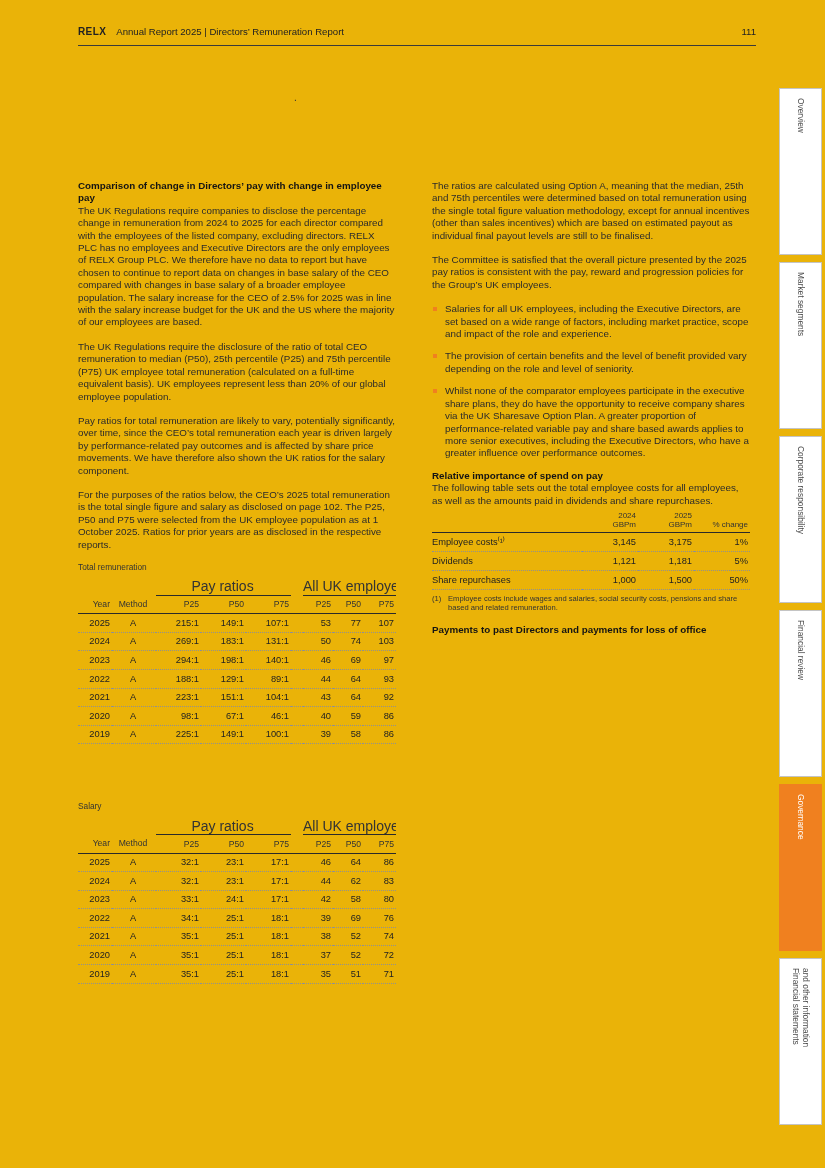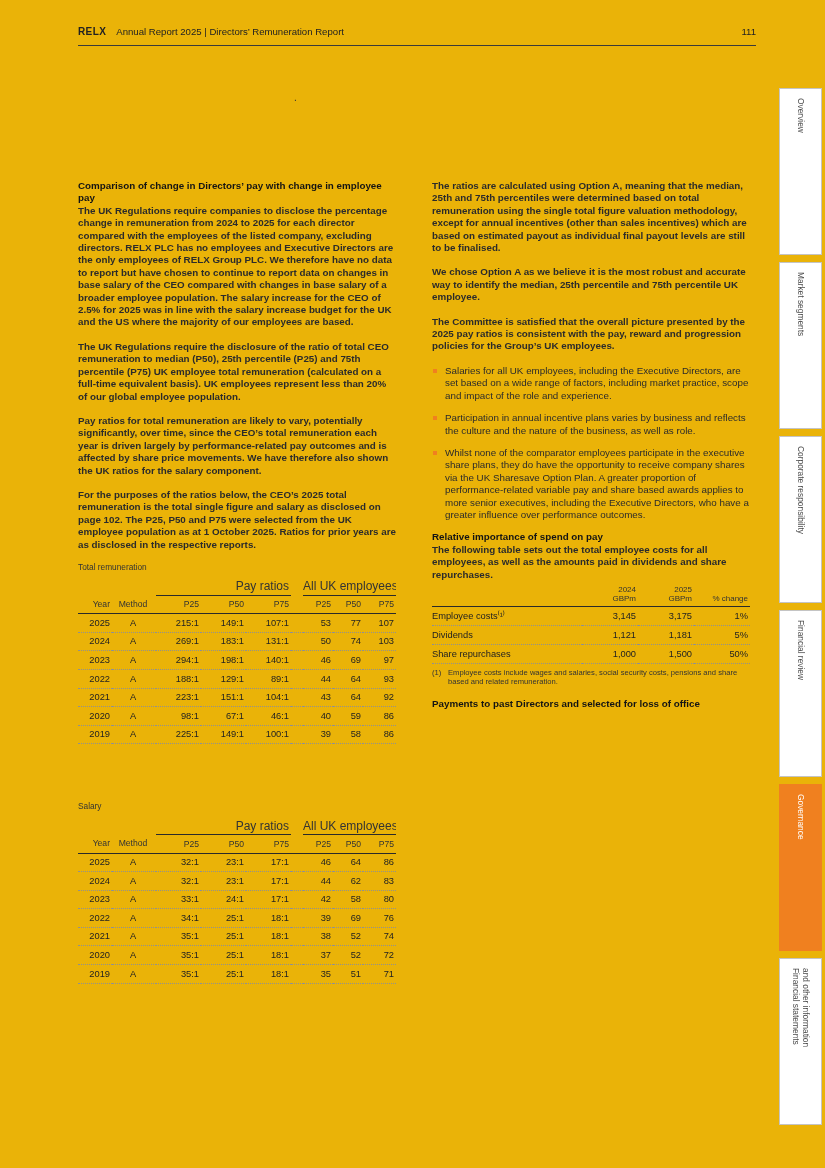--- a/index.html
+++ b/index.html
@@ -29,21 +29,21 @@
   .side-tab span {
     writing-mode:vertical-lr; font-size:8.4px; line-height:10.5px;
     color:#4a4a4a; white-space:pre-line;
   }
   .side-tab.active { background:var(--accent,#f0801f); border-color:var(--accent,#f0801f); }
   .side-tab.active span { color:#fff; }
 
   
   .content { position:absolute; left:78px; top:180px; width:672px; display:flex; gap:36px; }
   .col { width:318px; font-size:9.8px; line-height:12.4px; color:#2b2b2b; }
-  .col p { margin-bottom:12px;font-weight:bold; }
+  .col p { margin-bottom:12px; }
   .col h3 { font-size:9.8px; line-height:12.4px; font-weight:bold; color:#141414; }
 
   
   ul.bullets { list-style:none; margin:2px 0 10px; }
   .bullets li { position:relative; padding-left:13px; margin-bottom:10px; }
   .bullets li::before {
     content:""; position:absolute; left:1px; top:4px; width:4px; height:4px;
     background:var(--accent,#f0801f);
   }
 
@@ -52,22 +52,22 @@
   .table-block.second { margin-top:58px; }
   .tbl-caption { font-size:8.3px; line-height:9.6px; color:#333; margin-bottom:5px; }
   .cap-narrow { width:70px; }
   table { width:100%; border-collapse:collapse; table-layout:fixed; }
   table.ratios { font-size:9.3px; color:#222; }
   table.ratios th { font-weight:normal; font-size:8.6px; color:#333; }
   table.ratios th, table.ratios td { text-align:right; padding:2.6px 2px 2.6px 0; }
   table.ratios th:first-child, table.ratios td:first-child { text-align:right; padding-left:0; }
   table.ratios tr.cols th:nth-child(2), table.ratios tbody td:nth-child(2) { text-align:center; }
   table.ratios .grp-th {
-    border-bottom:1px solid #2a2a2a; text-align:right; white-space:nowrap;
-    font-size:12px; padding-bottom:2px; overflow:hidden;
+    border-bottom:1px solid #2a2a2a; text-align:center; white-space:nowrap;
+    font-size:14px; padding-bottom:2px; overflow:hidden;
   }
   table.ratios tr.cols th { border-bottom:1px solid #2a2a2a; }
   table.ratios tbody td { border-bottom:1px dotted #909090; }
   .after-tables { margin-top:48px; }
 
   
   table.spend { font-size:9.3px; color:#222; margin:4px 0 3px; }
   table.spend th {
     font-weight:normal; font-size:8px; color:#333; text-align:right;
     vertical-align:bottom; white-space:pre-line; line-height:9.2px;
@@ -355,26 +355,25 @@
                 <td>71</td>
               </tr>
             </tbody>
         </table>
       </div>
 
     </div>
 
     <div class="col">
       <p>The ratios are calculated using Option A, meaning that the median, 25th and 75th percentiles were determined based on total remuneration using the single total figure valuation methodology, except for annual incentives (other than sales incentives) which are based on estimated payout as individual final payout levels are still to be finalised.</p>
-      <p>We chose Option A as we believe it is the most robust and accurate way to identify the median, 25th percentile and 75th percentile UK employee.</p>
       <p>The Committee is satisfied that the overall picture presented by the 2025 pay ratios is consistent with the pay, reward and progression policies for the Group’s UK employees.</p>
 
       <ul class="bullets">
           <li>Salaries for all UK employees, including the Executive Directors, are set based on a wide range of factors, including market practice, scope and impact of the role and experience.</li>
-          <li>Participation in annual incentive plans varies by business and reflects the culture and the nature of the business, as well as role.</li>
+          <li>The provision of certain benefits and the level of benefit provided vary depending on the role and level of seniority.</li>
           <li>Whilst none of the comparator employees participate in the executive share plans, they do have the opportunity to receive company shares via the UK Sharesave Option Plan. A greater proportion of performance-related variable pay and share based awards applies to more senior executives, including the Executive Directors, who have a greater influence over performance outcomes.</li>
         </ul>
 
       <h3 class="spend-head">Relative importance of spend on pay</h3>
       <p style="margin-bottom:4px">The following table sets out the total employee costs for all employees, as well as the amounts paid in dividends and share repurchases.</p>
 
       <table class="spend">
         <colgroup>
           <col style="width:150px">
             <col style="width:56px">
@@ -411,17 +410,17 @@
               <td>50%</td>
             </tr>
           </tbody>
       </table>
 
       <div class="footnote">
         <span class="fn-marker">(1)</span>
         <span>Employee costs include wages and salaries, social security costs, pensions and share based and related remuneration.</span>
       </div>
 
-      <h3 class="past-heading">Payments to past Directors and selected for loss of office</h3>
+      <h3 class="past-heading">Payments to past Directors and payments for loss of office</h3>
     </div>
 
   </div>
 </div>
 
 </body></html>

